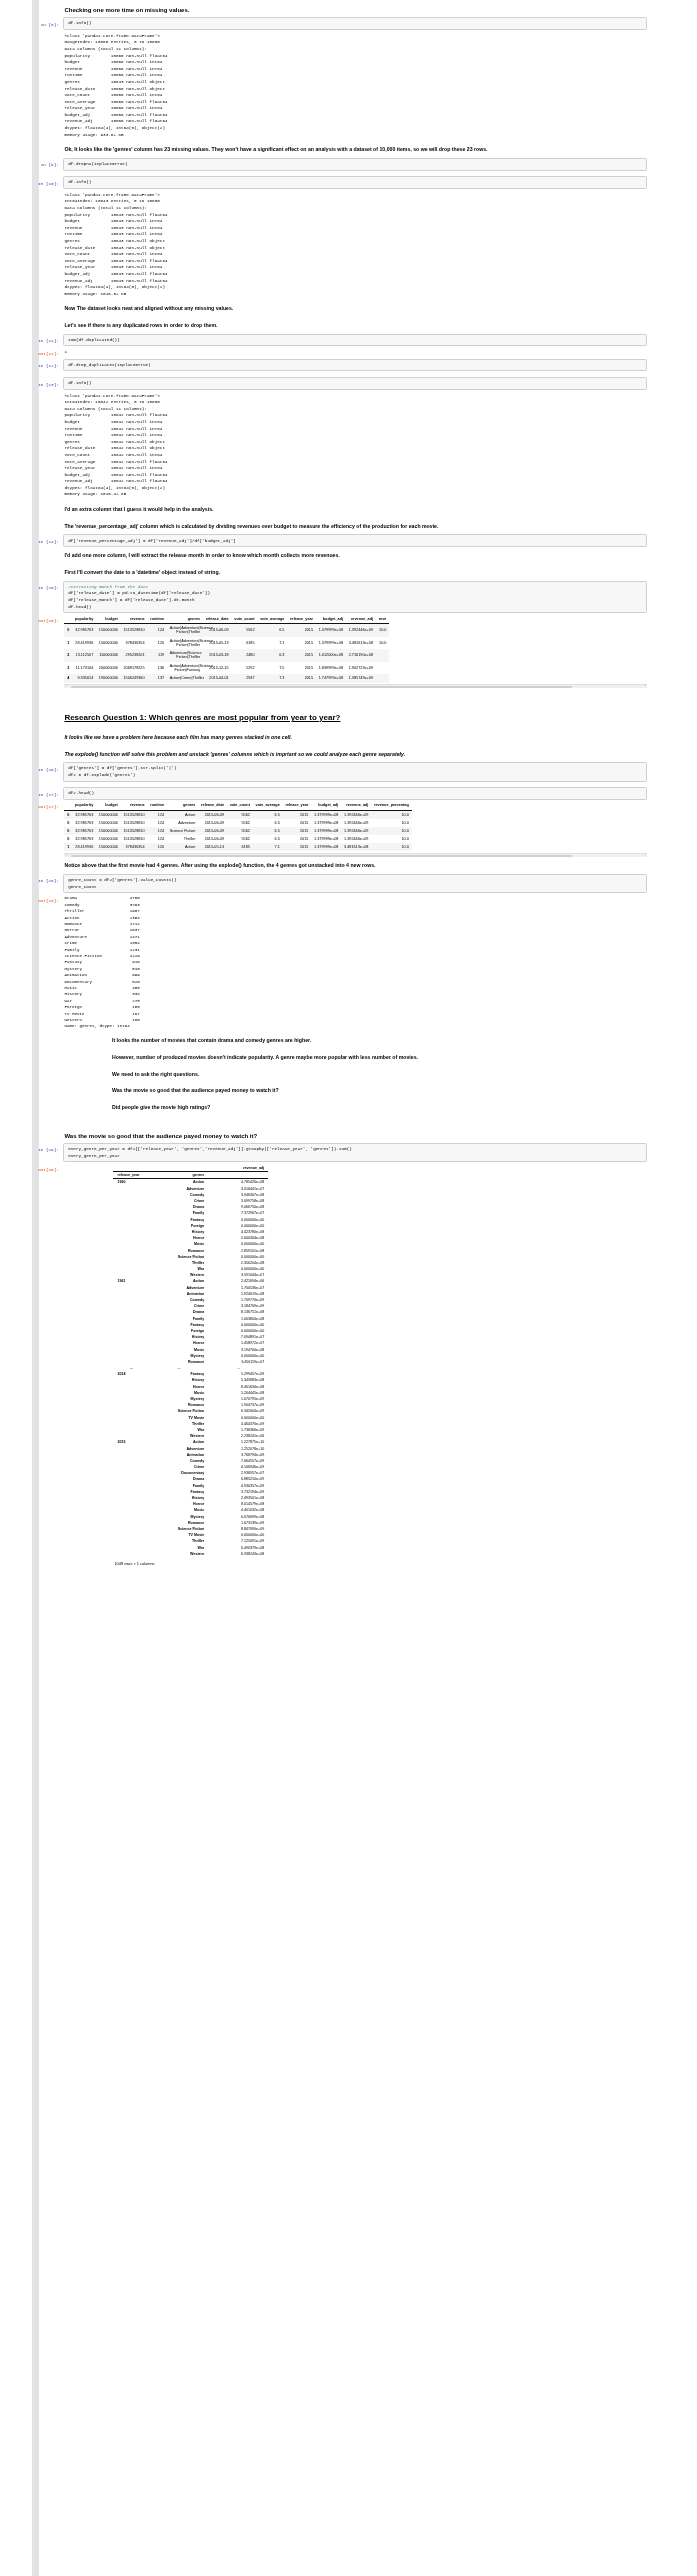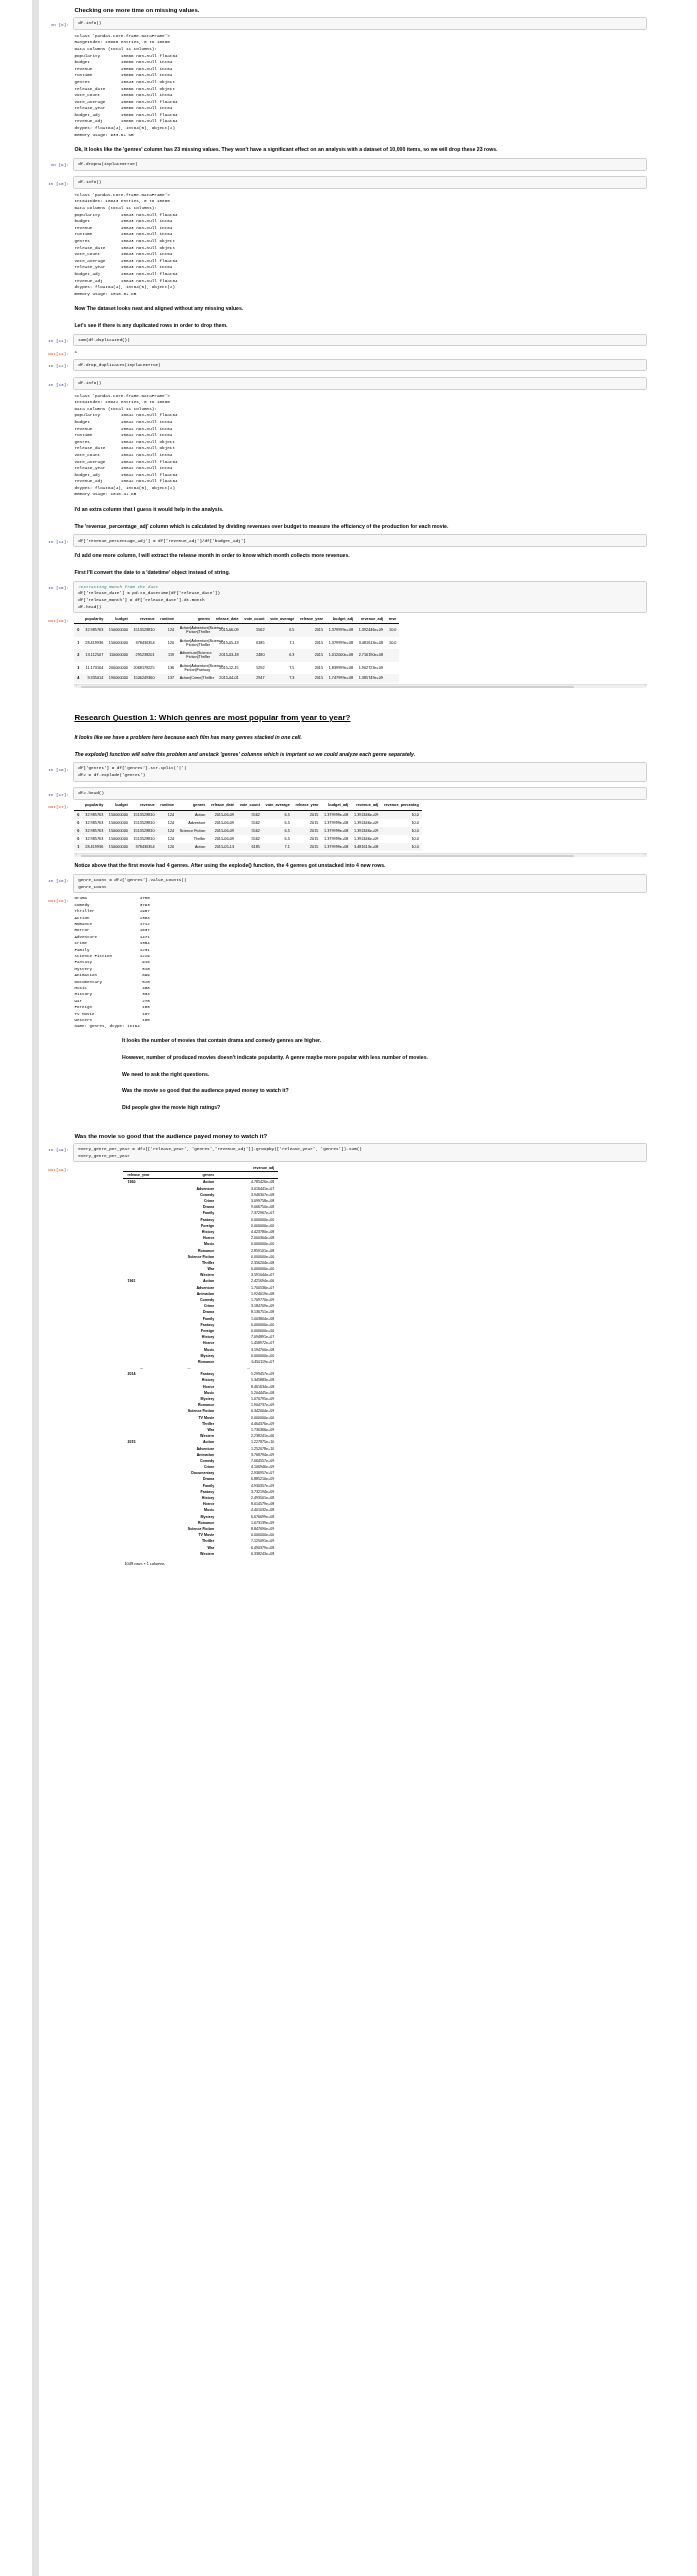--- a/index.html
+++ b/index.html
@@ -6,21 +6,21 @@
   html, body { margin:0; padding:0; }
   body {
     width:697px;
     background:#ffffff;
     font-family:"Liberation Sans", sans-serif;
     color:#000;
   }
   .page { position:relative; width:697px; min-height:2576px; background:#fff; }
   .left-gutter { position:absolute; left:0; top:0; width:32px; height:100%; background:#fff; }
   .left-rail { position:absolute; left:32px; top:0; width:7px; height:100%; background:#e3e3e3; }
-  .notebook { position:absolute; left:31px; top:0; right:0; padding:0 8px 28px 0; }
+  .notebook { position:absolute; left:21px; top:0; right:0; padding:0 8px 28px 0; }
 
   .cell { display:flex; align-items:flex-start; width:100%; margin:0; }
   .prompt {
     width:42px; min-width:42px; text-align:right; padding-right:4.2px;
     font-family:"Liberation Mono", monospace; font-size:4.3px; line-height:7px;
     color:#303F9F; padding-top:3.5px; white-space:nowrap; letter-spacing:0px;
   }
   .prompt.out { color:#D84315; }
   .prompt.blank { color:transparent; }
   .cell-body { flex:1; min-width:0; padding-right:42px; }

